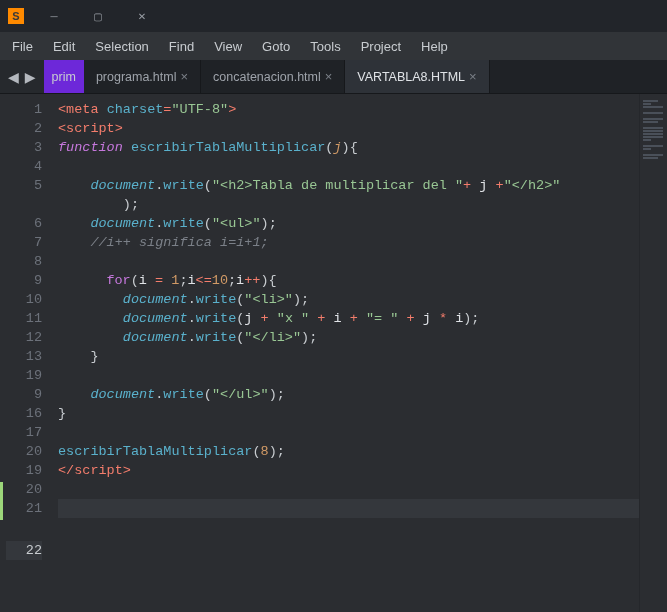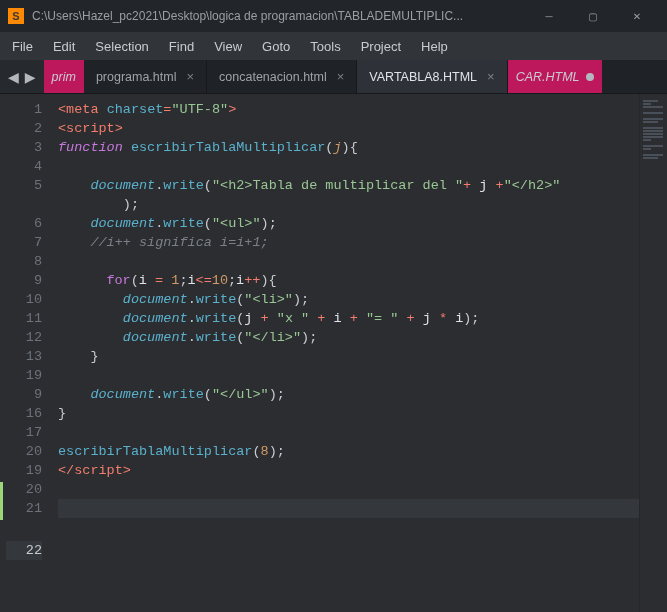--- a/index.html
+++ b/index.html
@@ -63,32 +63,31 @@
   .tabnav {
     display:flex; align-items:center;
     padding: 0 8px; color:#b4b8be;
     background:#26292d;
     gap:6px;
   }
   .tabnav span { font-size:14px; }
   .tab-overflow-left, .tab-overflow-right {
     display:flex;align-items:center;
     padding:0 8px;color:#c8ccd0;
-    background:#be185d;
+    background:#6d28d9;
     white-space:nowrap;
-    font-style:italic;
   }
   .tab-overflow-right { gap:6px; }
   .dirty-dot {
     width:8px;height:8px;border-radius:50%;background:#b4b8be;
     display:inline-block;
   }
   .tab {
     display:flex; align-items:center;
-    padding: 0 12px; gap:10px;
+    padding: 0 12px; gap:4px;
     color:#9ea3aa;
     border-right:1px solid #16181b;
     white-space:nowrap;
   }
   .tab.active { background:#2e3238; color:#e0e3e7;}
   .tab .close { font-size:13px; color:#7b8088;}
   
   .editor-wrap {
     display:flex;
     height: calc(612px - 32px - 28px - 34px);
@@ -151,21 +150,20 @@
   .scrollbar {
     position:absolute; right:0; top:0;
     width:14px; height:100%;
   }
 </style>
 </head>
 <body>
 
 <div class="titlebar">
   <div class="app-icon">S</div>
-  <div class="title-text">C:\Users\Hazel_pc2021\Desktop\logica de programacion\TABLADEMULTIPLIC...</div>
   <div class="win-controls">
     <div class="win-btn">─</div>
     <div class="win-btn">▢</div>
     <div class="win-btn">✕</div>
   </div>
 </div>
 
 <div class="menubar" id="menubar">
     <div class="menu-item">File</div>
     <div class="menu-item">Edit</div>
@@ -191,24 +189,20 @@
       </div>
       <div class="tab">
         <span>concatenacion.html</span>
         <span class="close">×</span>
       </div>
       <div class="tab active">
         <span>VARTABLA8.HTML</span>
         <span class="close">×</span>
       </div>
     </div>
-  <div class="tab-overflow-right">
-    <span>CAR.HTML</span>
-    <span class="dirty-dot"></span>
-  </div>
 </div>
 
 <div class="editor-wrap">
   <div class="edge-mark"></div>
   <div class="gutter" id="gutter">
       <div class="ln">1</div>
       <div class="ln">2</div>
       <div class="ln">3</div>
       <div class="ln">4</div>
       <div class="ln">5</div>

